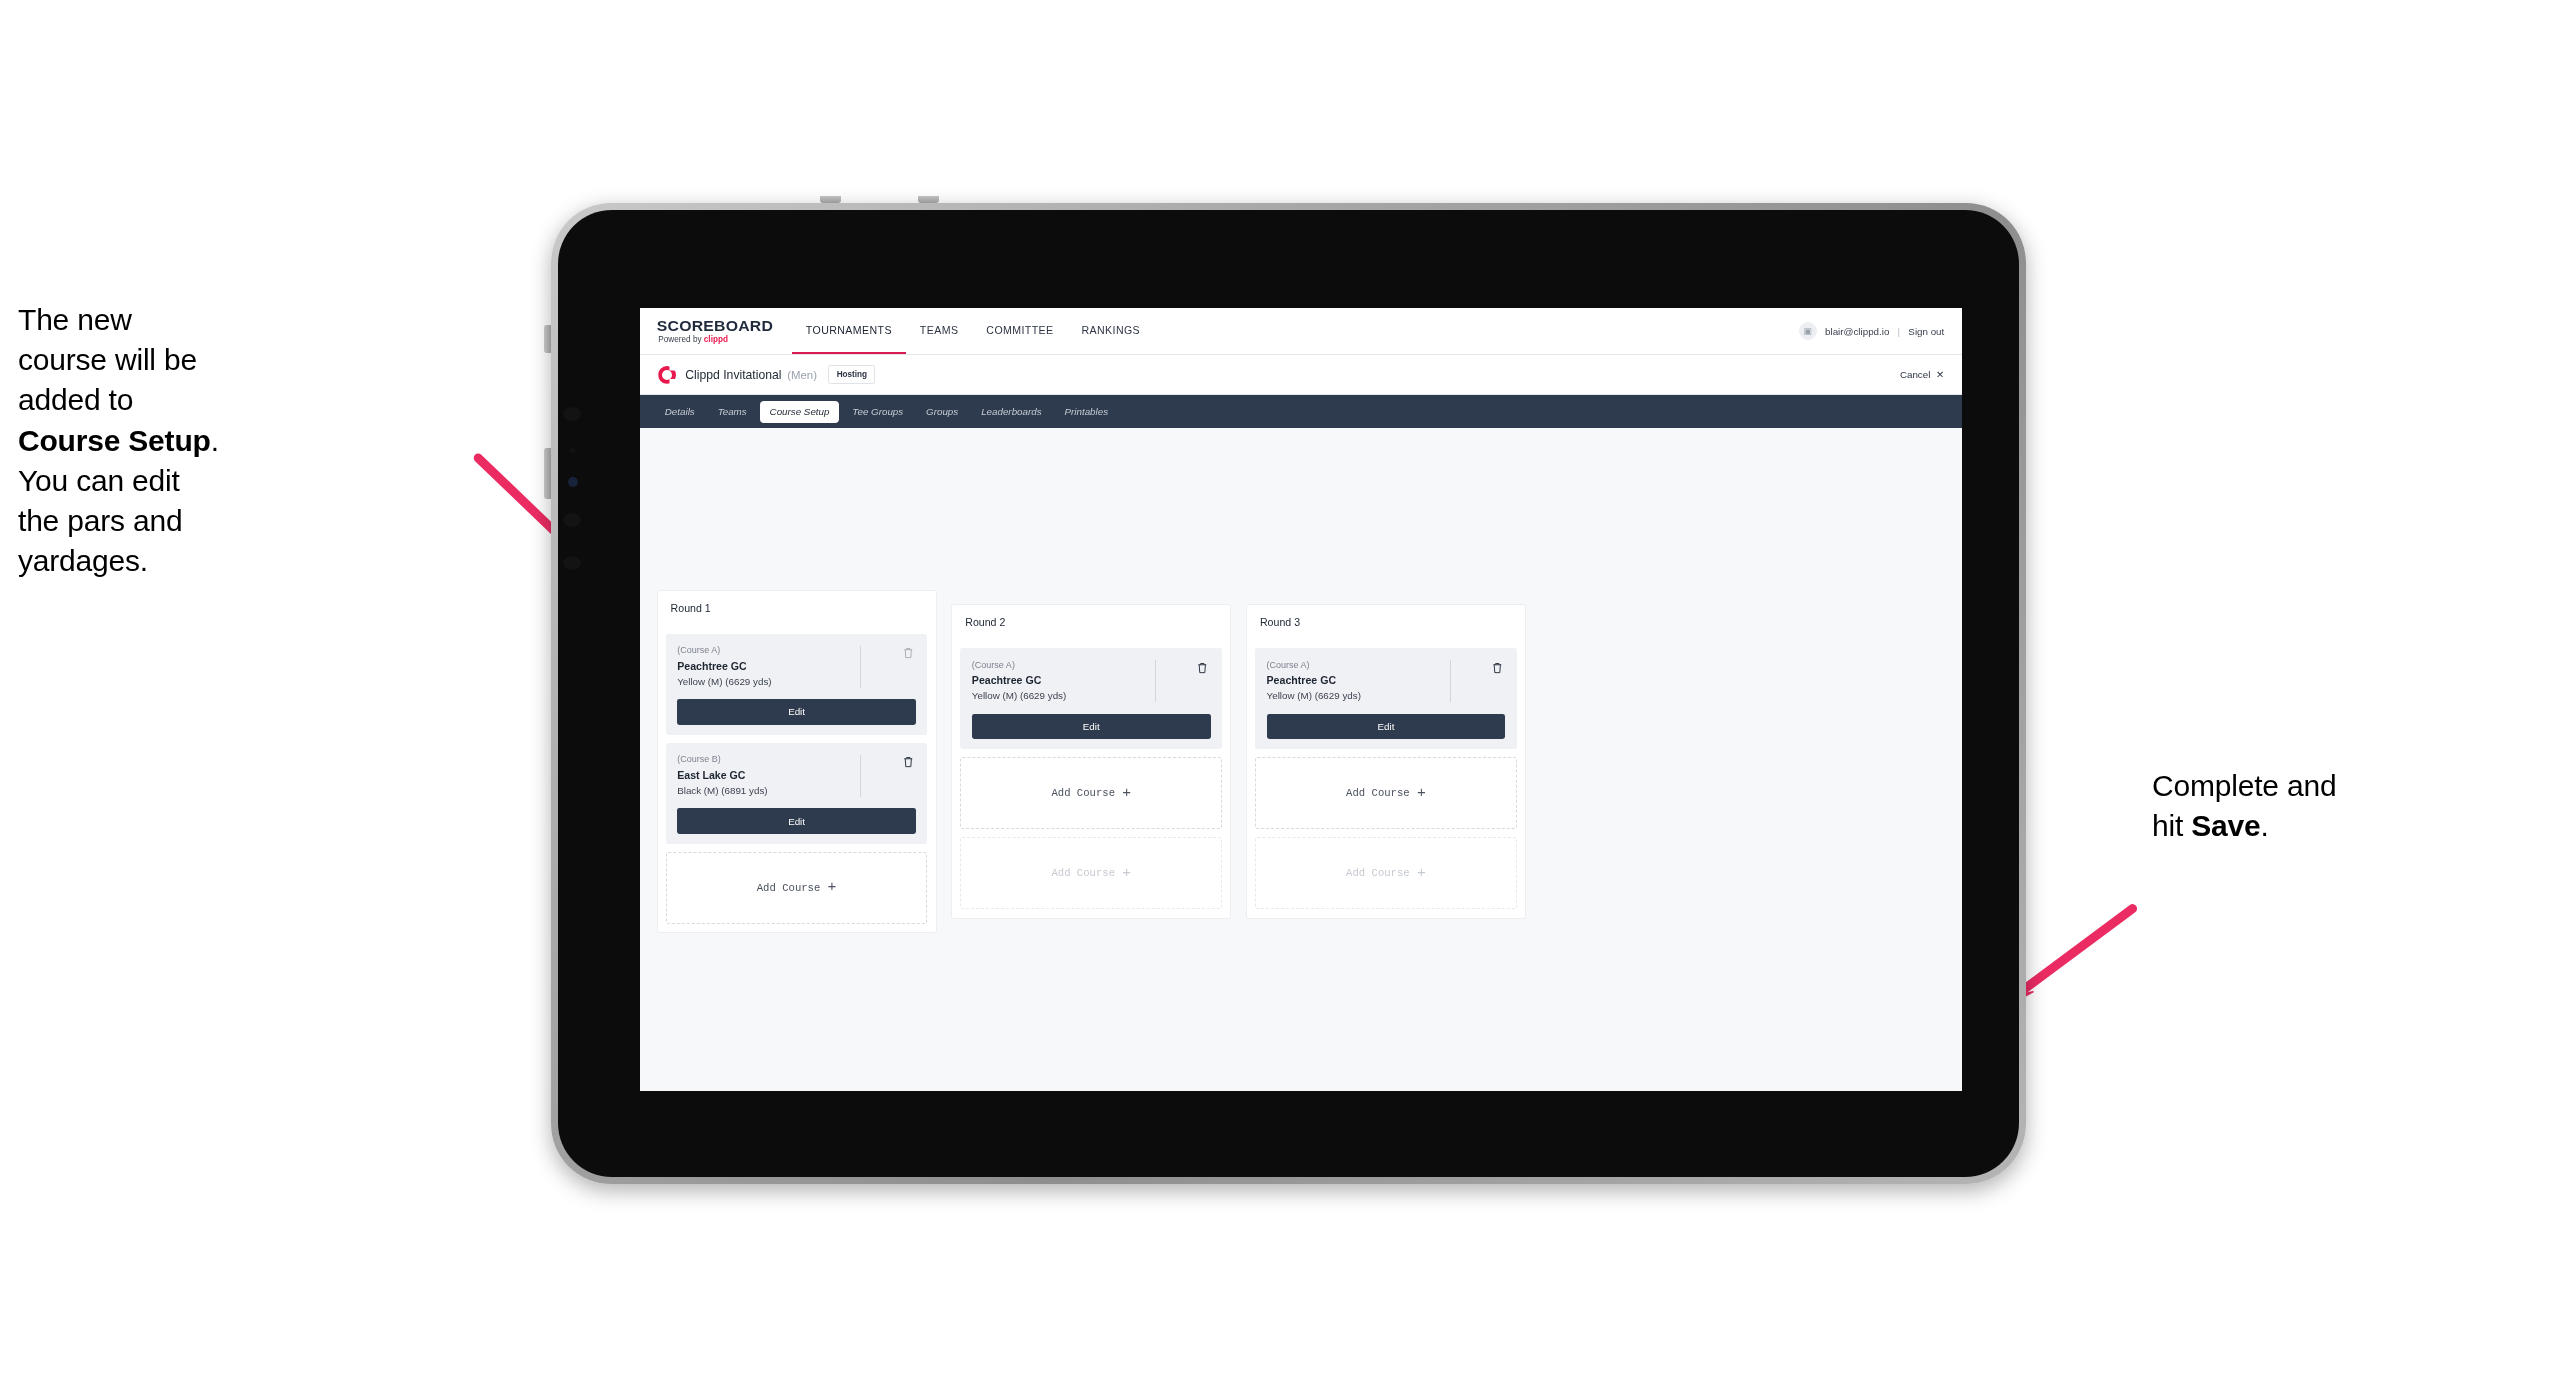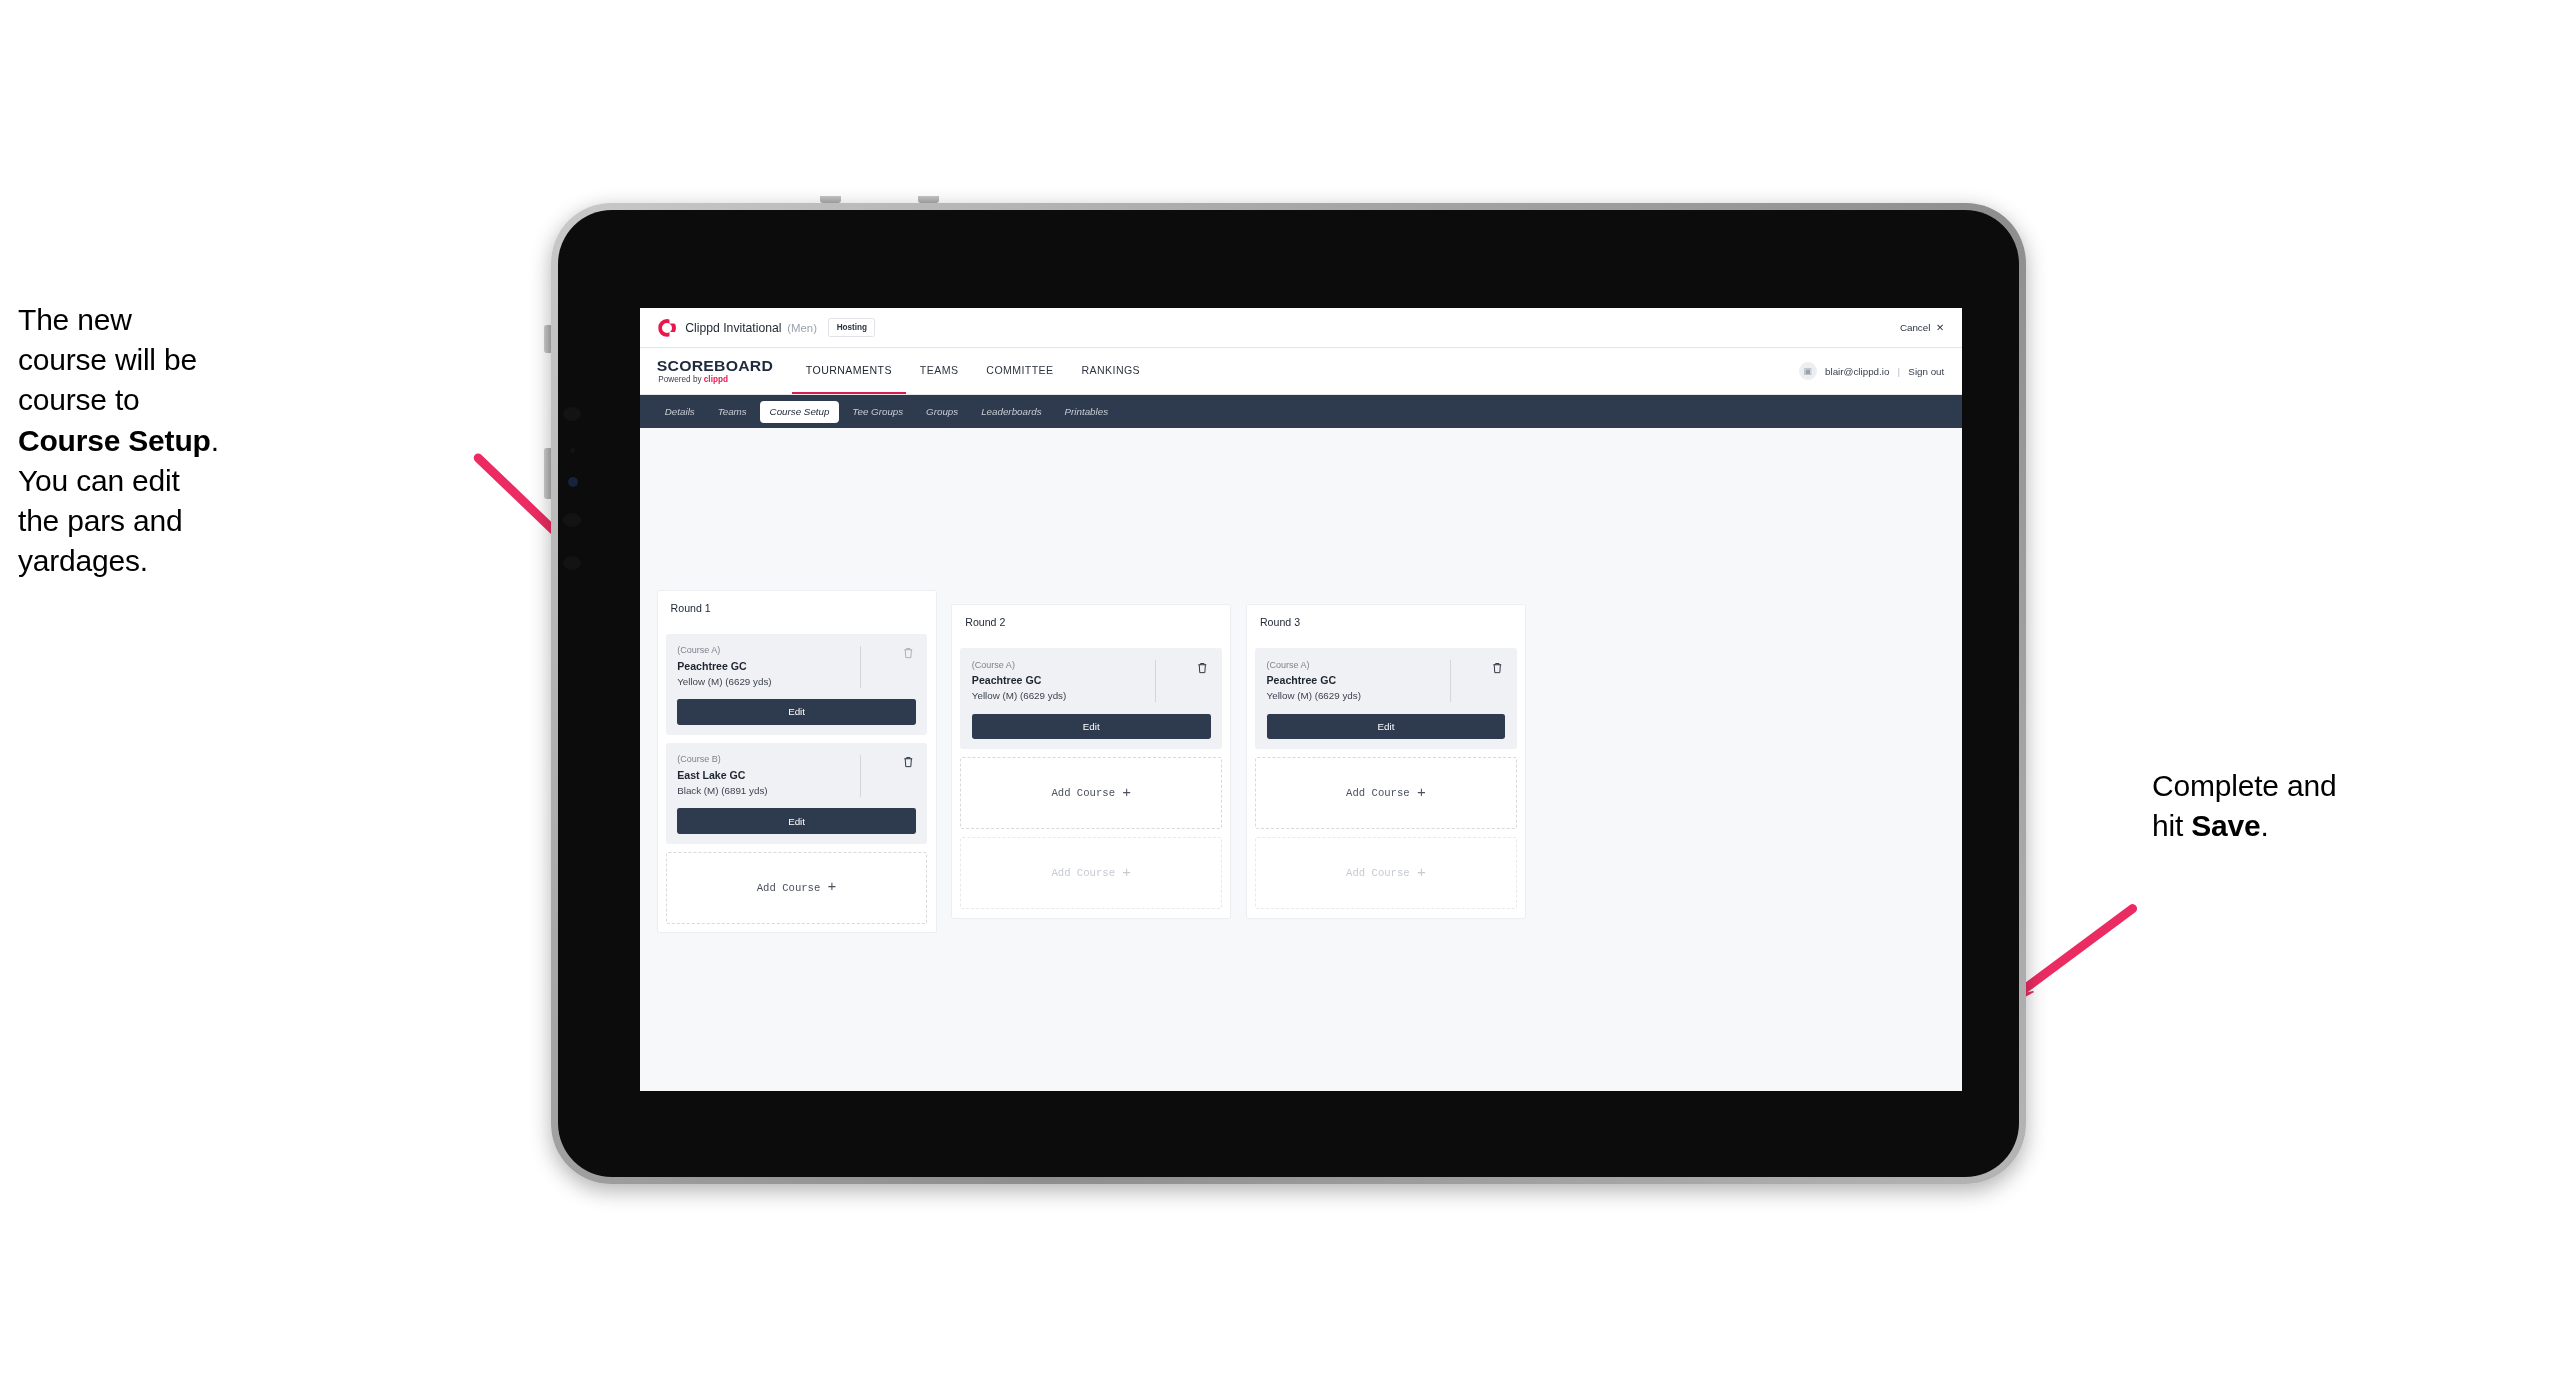--- a/index.html
+++ b/index.html
@@ -206,21 +206,21 @@
   .add-card:last-child{margin-bottom:0;}
   .add-card.faded{color:#c6cad1;border-color:#e7e9ec;cursor:default;}
   .add-card .plus{font-size:14.7px;line-height:1;}
 </style>
 </head>
 <body>
 
 <div id="annot-left" class="annot">
   <span>The new</span><br>
   <span>course will be</span><br>
-  <span>course to</span><br>
+  <span>added to</span><br>
   <b>Course Setup</b><span>.</span><br>
   <span>You can edit</span><br>
   <span>the pars and</span><br>
   <span>yardages.</span>
 </div>
 
 <div id="annot-right" class="annot">
   <span>Complete and</span><br>
   <span>hit </span><b>Save</b><span>.</span>
 </div>
@@ -247,52 +247,52 @@
 
   <div id="tablet-screen">
 
     <div class="bezel-dot" style="top:197px;width:18px;height:14px;"></div>
     <div class="bezel-dot" style="top:238px;width:4.9px;height:4.9px;left:11.4px;"></div>
     <div class="bezel-dot" style="top:267px;width:9.8px;height:9.8px;left:9.8px;background:#16233b;"></div>
     <div class="bezel-dot" style="top:303px;width:18px;height:14px;"></div>
     <div class="bezel-dot" style="top:346px;width:18px;height:14px;"></div>
 
     <div id="app">
+
+      <div id="topbar">
+        <div id="brand">
+          <div id="brand-title">SCOREBOARD</div>
+          <div id="brand-sub">
+            <span>Powered by </span><span class="pink">clippd</span>
+          </div>
+        </div>
+
+        <div id="mainnav">
+          <div class="navitem active">TOURNAMENTS</div>
+          <div class="navitem">TEAMS</div>
+          <div class="navitem">COMMITTEE</div>
+          <div class="navitem">RANKINGS</div>
+        </div>
+
+        <div id="topbar-right">
+          <div id="avatar">▣</div>
+          <span>blair@clippd.io</span>
+          <span class="sep">|</span>
+          <span id="signout">Sign out</span>
+        </div>
+      </div>
 
       <div id="tourneybar">
         <div id="t-logo"></div>
         <span id="t-name">Clippd Invitational</span>
         <span id="t-gender">(Men)</span>
         <span id="t-status">Hosting</span>
         <div id="cancel-btn">
           <span>Cancel</span>
           <span>✕</span>
-        </div>
-      </div>
-
-      <div id="topbar">
-        <div id="brand">
-          <div id="brand-title">SCOREBOARD</div>
-          <div id="brand-sub">
-            <span>Powered by </span><span class="pink">clippd</span>
-          </div>
-        </div>
-
-        <div id="mainnav">
-          <div class="navitem active">TOURNAMENTS</div>
-          <div class="navitem">TEAMS</div>
-          <div class="navitem">COMMITTEE</div>
-          <div class="navitem">RANKINGS</div>
-        </div>
-
-        <div id="topbar-right">
-          <div id="avatar">▣</div>
-          <span>blair@clippd.io</span>
-          <span class="sep">|</span>
-          <span id="signout">Sign out</span>
         </div>
       </div>
 
       <div id="subtabs">
         <div class="subtab">Details</div>
         <div class="subtab">Teams</div>
         <div class="subtab active">Course Setup</div>
         <div class="subtab">Tee Groups</div>
         <div class="subtab">Groups</div>
         <div class="subtab">Leaderboards</div>

